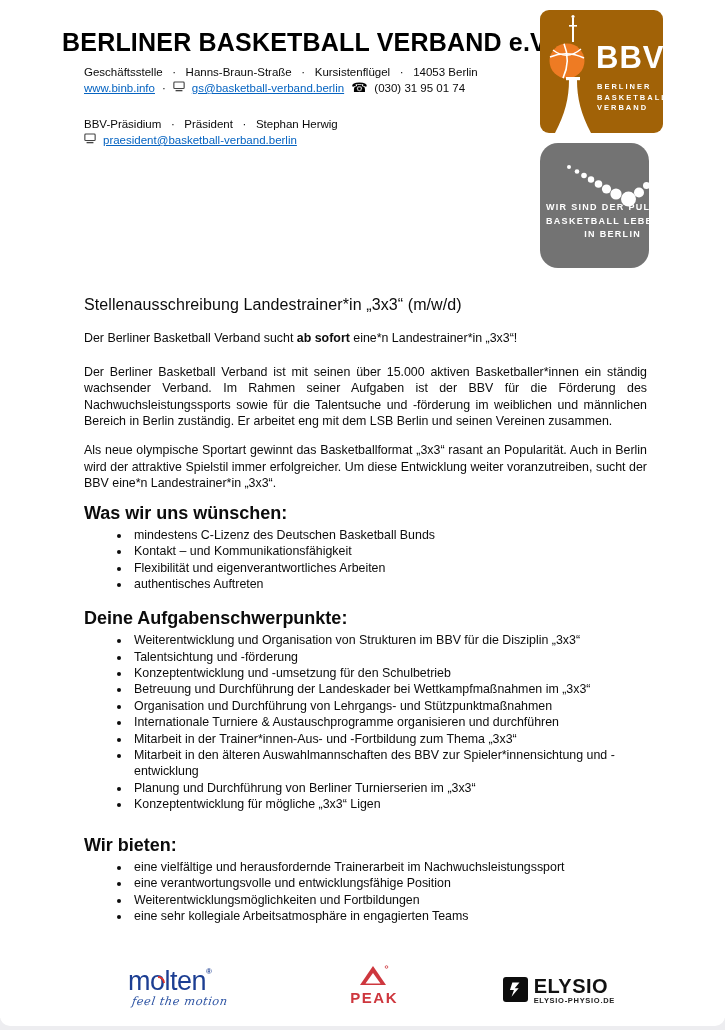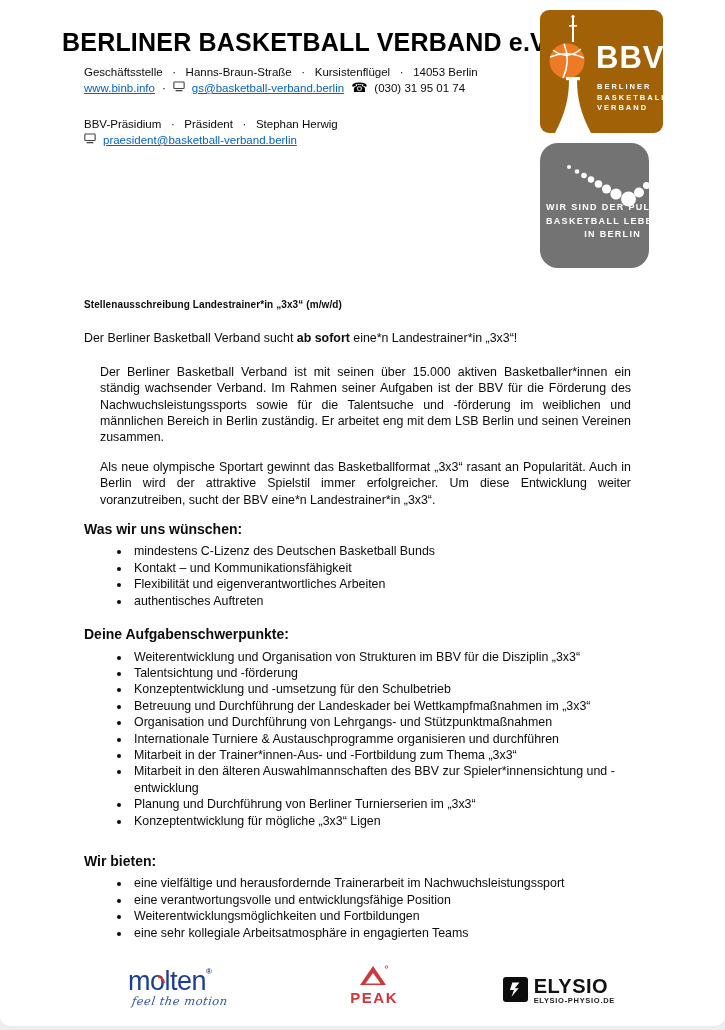--- a/index.html
+++ b/index.html
@@ -32,24 +32,24 @@
     background:#737373; border-radius:18px; overflow:hidden;
   }
   .puls-text {
     position:absolute; left:6px; right:8px; top:58px; text-align:right;
     color:#fff; font-weight:bold; font-size:9px; letter-spacing:1.3px; line-height:13.5px; white-space:nowrap;
   }
   .logo-svg { position:absolute; left:0; top:0; }
 
   
   .main { position:absolute; left:84px; width:563px; top:297px; font-size:12.4px; line-height:16.4px; color:#0c0c0c; }
-  .doc-title { font-size:10px; font-weight:bold; margin:0 0 17px; letter-spacing:0.1px; }
+  .doc-title { font-size:16px; font-weight:normal; margin:0 0 17px; letter-spacing:0.1px; }
   .intro { margin:0 0 17px; }
-  .just { text-align:justify; margin:0 16px 13px; }
-  .main h3 { font-size:14px; font-weight:bold; margin:0; }
+  .just { text-align:justify; margin:0 0 13px; }
+  .main h3 { font-size:18px; font-weight:bold; margin:0; }
   .main h3.gap-top { margin-top:24px; }
   .main ul { margin:6px 0 17px; padding-left:47px; }
   .main li { padding-left:3px; }
 
   
   .sponsors { position:absolute; left:84px; right:78px; top:968px; display:flex; justify-content:space-between; align-items:flex-start; }
   .molten { margin-left:44px; line-height:1; }
   .molten-name { font-size:27px; font-weight:normal; color:#1C3E92; letter-spacing:-0.5px; }
   .molten-o { position:relative; display:inline-block; }
   .molten-o::after {

